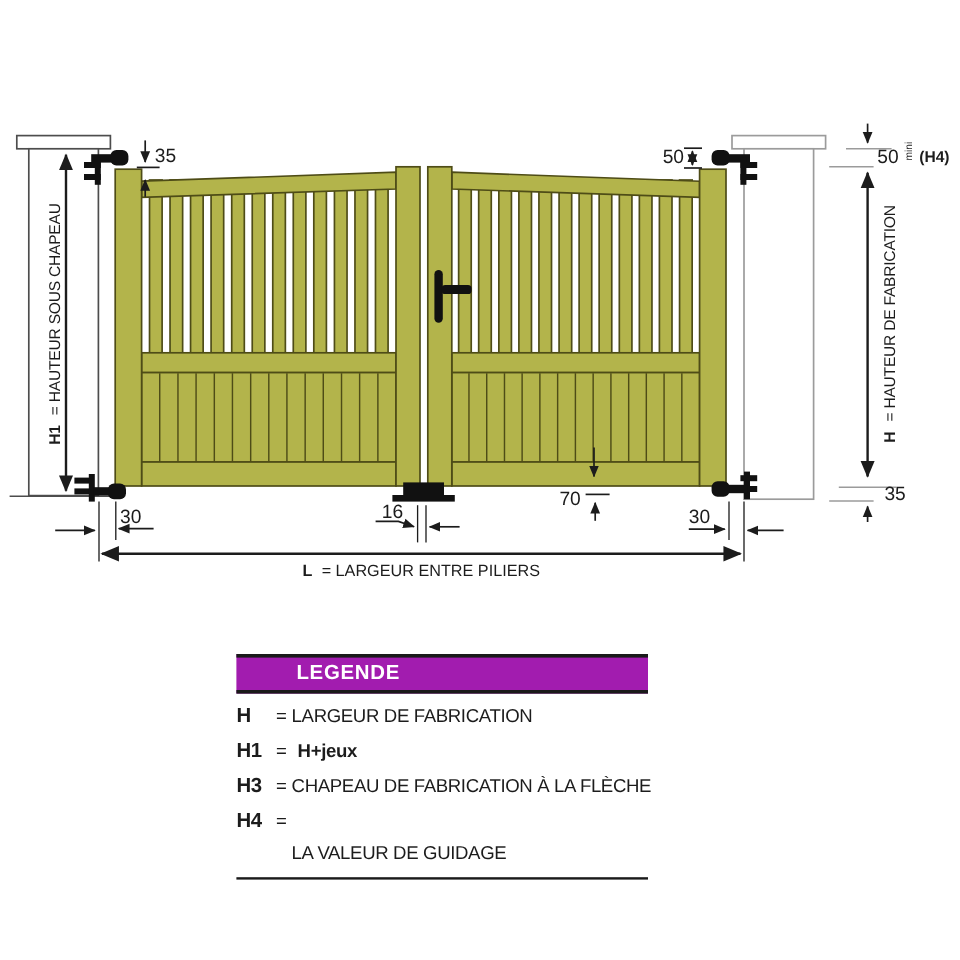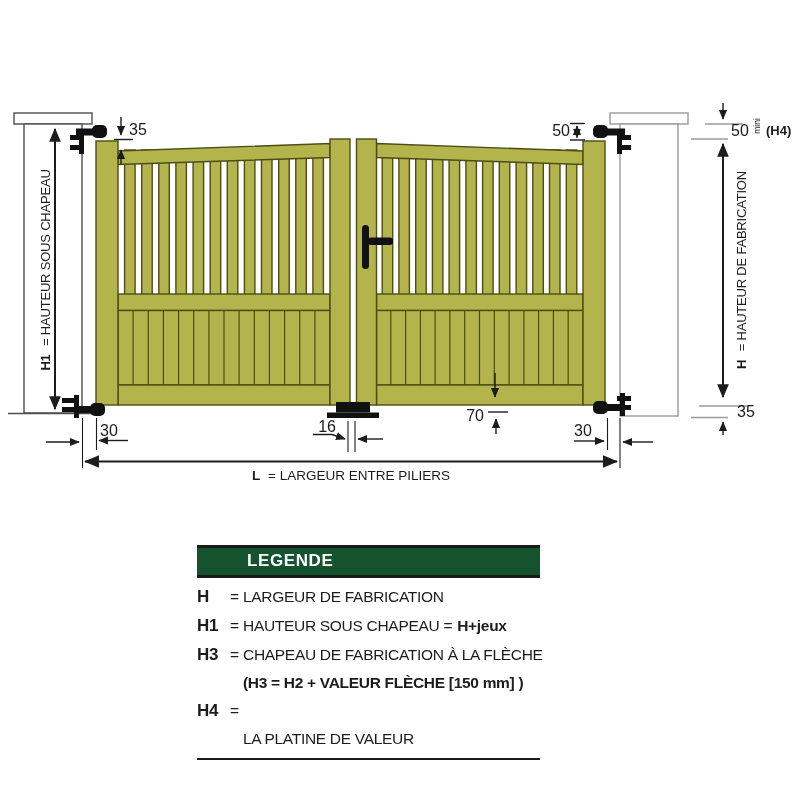--- a/index.html
+++ b/index.html
@@ -4,21 +4,21 @@
 <style>
   html,body{margin:0;padding:0;background:#ffffff;}
   #page{position:relative;width:800px;height:800px;background:#fff;overflow:hidden;
         font-family:"Liberation Sans","DejaVu Sans",sans-serif;}
   svg text{font-family:"Liberation Sans","DejaVu Sans",sans-serif;fill:#1c1c1c;}
   .dimnum{font-size:16px;}
   .sidetext{font-size:13px;letter-spacing:-0.2px;}
   .ltext-l{font-size:13.5px;}
   
   .legend{position:absolute;left:197px;top:545px;width:343px;color:#1c1c1c;}
-  .legend-header{background:#14532d;border-top:3px solid #1a1a1a;border-bottom:3px solid #1a1a1a;
+  .legend-header{background:#a21caf;border-top:3px solid #1a1a1a;border-bottom:3px solid #1a1a1a;
         color:#ffffff;font-weight:bold;font-size:17px;letter-spacing:0.6px;
         padding:3px 0 4px 50px;}
   .lrow{display:flex;align-items:baseline;margin-top:9px;font-size:15.5px;
         letter-spacing:-0.3px;white-space:nowrap;}
   .lterm{font-weight:bold;width:33px;font-size:17px;flex:none;}
   .leq{width:13px;flex:none;}
   .lbold{font-weight:bold;}
   .lcont{padding-left:46px;}
   .legend-rule{border-top:2.5px solid #1a1a1a;margin-top:10px;}
 </style>
@@ -250,34 +250,30 @@
     <span>LEGENDE</span>
   </div>
   <div class="lrow">
     <span class="lterm">H</span>
         <span class="leq">=</span>
         <span>LARGEUR DE FABRICATION</span>
   </div>
   <div class="lrow">
     <span class="lterm">H1</span>
         <span class="leq">=</span>
-        <span>HAUTEUR SOUS CHAPEAU =</span>
         <span class="lbold" style="margin-left:5px">H+jeux</span>
   </div>
   <div class="lrow">
     <span class="lterm">H3</span>
         <span class="leq">=</span>
         <span>CHAPEAU DE FABRICATION À LA FLÈCHE</span>
   </div>
-  <div class="lrow lcont lbold">
-    <span>(H3 = H2 + VALEUR FLÈCHE [150 mm] )</span>
-  </div>
   <div class="lrow">
     <span class="lterm">H4</span>
         <span class="leq">=</span>
   </div>
   <div class="lrow lcont">
-    <span>LA PLATINE DE VALEUR</span>
+    <span>LA VALEUR DE GUIDAGE</span>
   </div>
   <div class="legend-rule"></div>
 </div>
 
 </div>
 
 </body></html>

